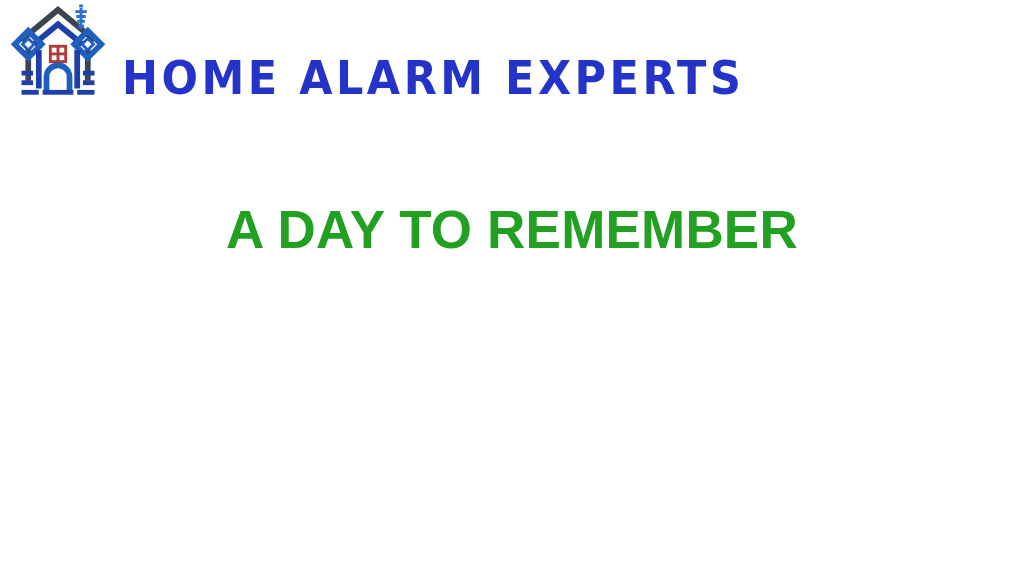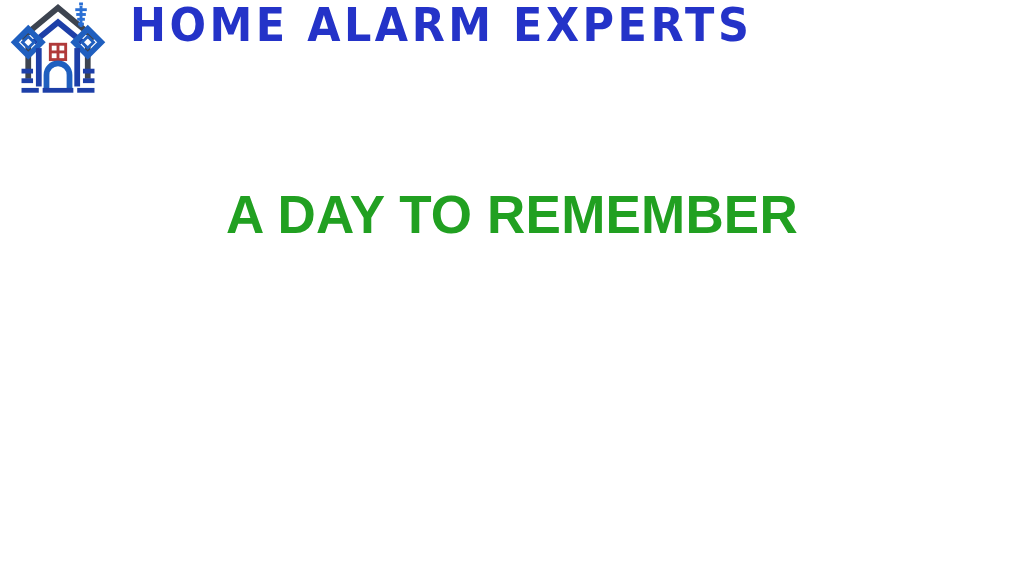--- a/index.html
+++ b/index.html
@@ -22,22 +22,22 @@
     height: 576px;
     background: #ffffff;
   }
 
   
   .brand-header {
     position: absolute;
     left: 10px;
     top: 2px;
     display: flex;
-    align-items: flex-start;
-    gap: 24px;
+    align-items: flex-end;
+    gap: 16px;
     height: 98px;
   }
 
   .brand-logo-icon {
     width: 96px;
     height: 96px;
     flex: 0 0 96px;
     display: block;
   }
 
@@ -51,21 +51,21 @@
     line-height: 1;
     transform: scaleY(1.06);
     transform-origin: left center;
     margin-top: 2px;
   }
 
   
   .headline-block {
     position: absolute;
     left: 0;
-    top: 175px;
+    top: 190px;
     width: 1024px;
     text-align: center;
   }
 
   .headline-line {
     font-family: "Liberation Sans", sans-serif;
     font-weight: 700;
     font-size: 53px;
     line-height: 80px;
     color: #21a021;

